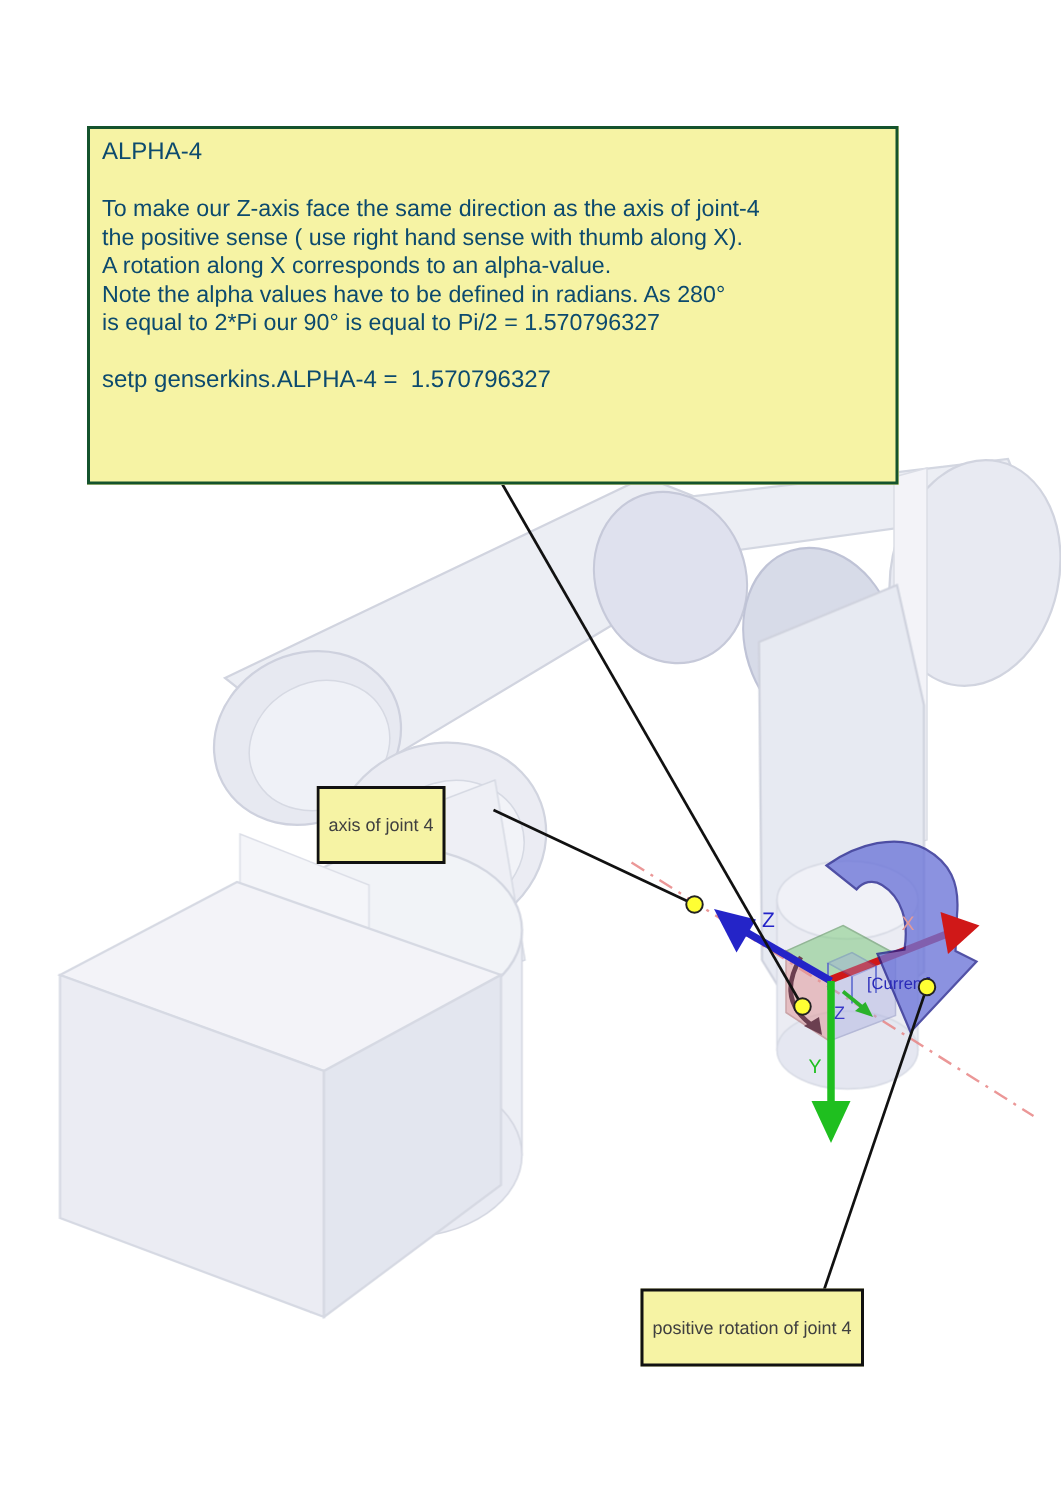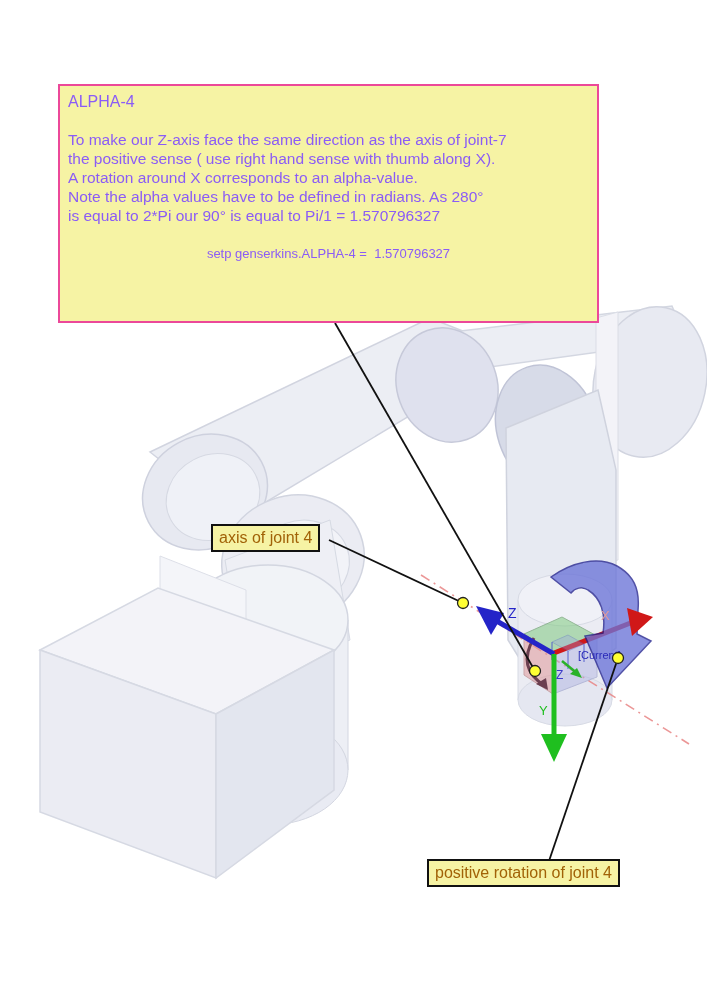--- a/index.html
+++ b/index.html
@@ -3,30 +3,30 @@
 <meta charset="utf-8">
 <style>
   html,body{margin:0;padding:0;background:#ffffff;}
   .stage{
     position:relative;width:707px;height:1000px;background:#ffffff;
     font-family:"Liberation Sans", sans-serif;overflow:hidden;
   }
   .scene{position:absolute;left:0;top:0;}
   .note-box{
     position:absolute;left:58px;top:84px;width:521px;height:223px;
-    background:#f6f3a4;border:2px solid #ec4899;
-    padding:6px 8px;color:#8b5cf6;
+    background:#f6f3a4;border:2px solid #14532d;
+    padding:6px 8px;color:#0c4a6e;
   }
   .note-title{font-size:16px;line-height:19px;white-space:pre;}
   .note-line{font-size:15.5px;line-height:19px;white-space:pre;}
   .note-spacer{height:19px;}
-  .note-command{font-size:13px;line-height:19px;white-space:pre;text-align:center;}
+  .note-command{font-size:16px;line-height:19px;white-space:pre;}
   .tag-label{
     position:absolute;background:#f6f3a4;border:2px solid #111;
-    font-size:16px;line-height:16px;padding:4px 6px;color:#a16207;white-space:pre;
+    font-size:12px;line-height:16px;padding:16px 6px;color:#404040;white-space:pre;
   }
   .axis-label{left:211px;top:524px;}
   .rotation-label{left:427px;top:859px;}
 </style>
 </head>
 <body>
 
 <div class="stage">
 
   <svg class="scene" width="707" height="1000" viewBox="0 0 707 1000">
@@ -112,25 +112,25 @@
     <text x="578" y="659" font-size="11" font-family="Liberation Sans, sans-serif" fill="#2a2ab8">[Current]</text>
 
     <circle cx="463" cy="603" r="5.5" stroke="#222" stroke-width="1.3" fill="#ffff33"></circle>
     <circle cx="535" cy="671" r="5.5" stroke="#222" stroke-width="1.3" fill="#ffff33"></circle>
     <circle cx="618" cy="658" r="5.5" stroke="#222" stroke-width="1.3" fill="#ffff33"></circle>
   </svg>
 
   <div class="note-box">
     <div class="note-title">ALPHA-4</div>
     <div class="note-spacer"></div>
-    <div class="note-line">To make our Z-axis face the same direction as the axis of joint-7</div>
+    <div class="note-line">To make our Z-axis face the same direction as the axis of joint-4</div>
     <div class="note-line">the positive sense ( use right hand sense with thumb along X).</div>
-    <div class="note-line">A rotation around X corresponds to an alpha-value.</div>
+    <div class="note-line">A rotation along X corresponds to an alpha-value.</div>
     <div class="note-line">Note the alpha values have to be defined in radians. As 280°</div>
-    <div class="note-line">is equal to 2*Pi our 90° is equal to Pi/1 = 1.570796327</div>
+    <div class="note-line">is equal to 2*Pi our 90° is equal to Pi/2 = 1.570796327</div>
     <div class="note-spacer"></div>
     <div class="note-command">setp genserkins.ALPHA-4 =  1.570796327</div>
   </div>
 
   <div class="tag-label axis-label">axis of joint 4</div>
   <div class="tag-label rotation-label">positive rotation of joint 4</div>
 
 </div>
 
 </body></html>

